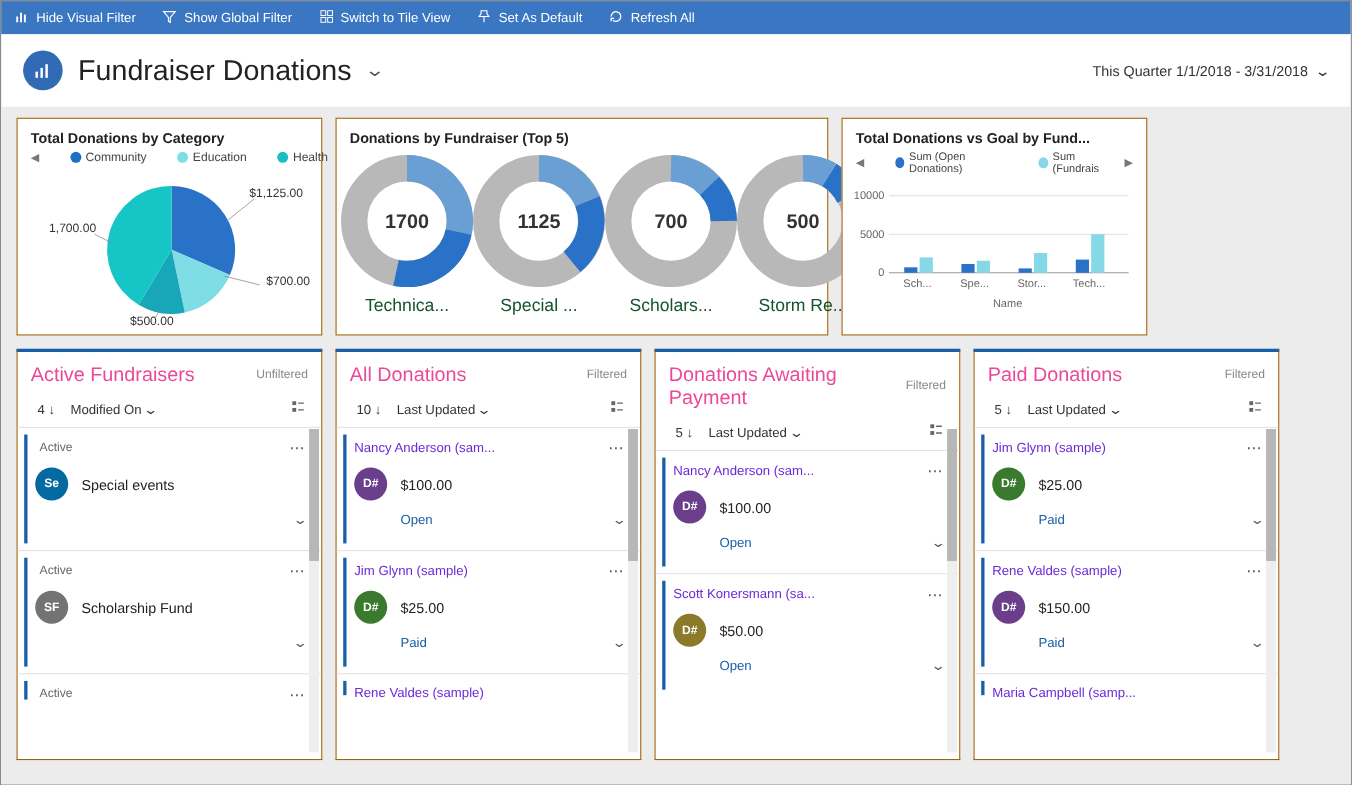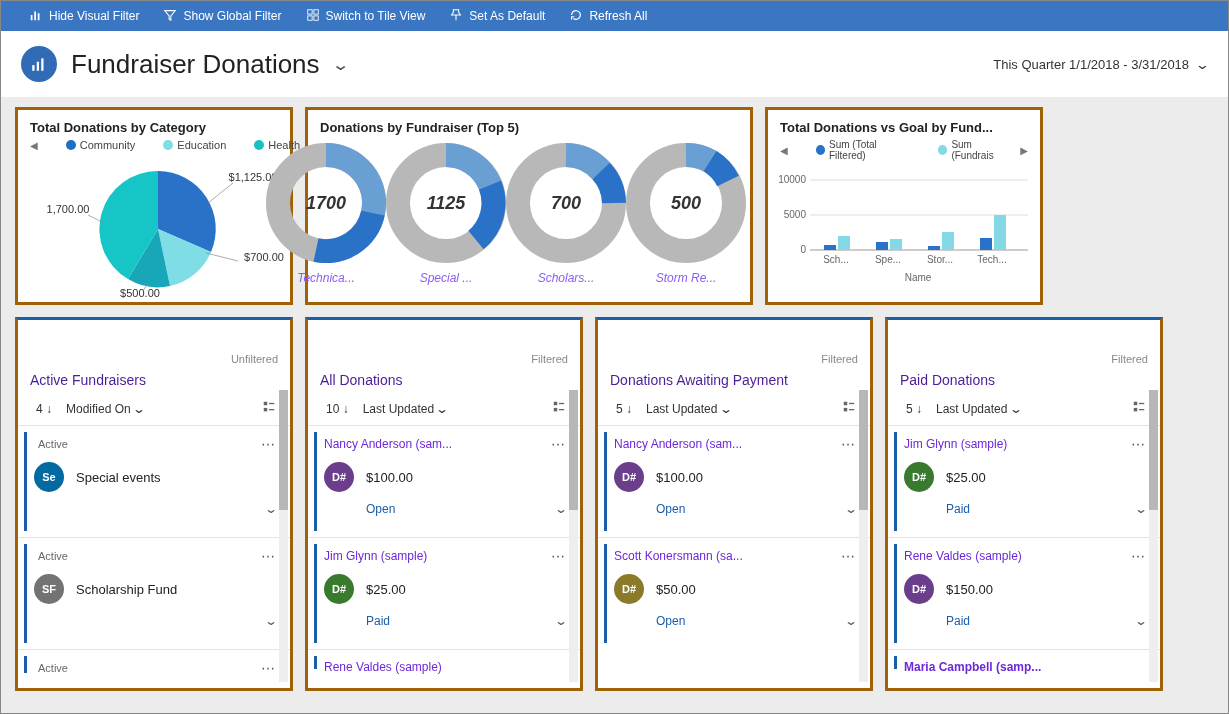--- a/index.html
+++ b/index.html
@@ -1,40 +1,40 @@
 <!DOCTYPE html>
 <html><head>
 <meta charset="utf-8">
 <style>
   * { box-sizing: border-box; margin: 0; padding: 0; font-family: 'Segoe UI', Arial, sans-serif; }
   body { background: #fff; width: 1229px; height: 714px; overflow: hidden; border: 1px solid #888;}
-  .toolbar { background: #3a76c2; color: #fff; height: 30px; display: flex; align-items: center; padding: 0 28px; gap: 24px; font-size: 12px; }
+  .toolbar { background: #3a76c2; color: #fff; height: 30px; display: flex; align-items: center; padding: 0 12px; gap: 24px; font-size: 12px; }
   .toolbar-item { display: flex; align-items: center; gap: 6px; cursor: pointer; }
   .header { height: 66px; display: flex; align-items: center; padding: 0 20px; justify-content: space-between; }
   .header-left { display: flex; align-items: center; gap: 14px; }
   .header-icon { width: 36px; height: 36px; background: #316bb5; border-radius: 50%; display:flex; align-items:center; justify-content:center; }
   .header-title { font-size: 26px; font-weight: 300; color: #222; }
   .header-range { font-size: 13px; color: #333; display:flex; align-items:center; gap:8px;}
   .dashboard { background: #edecec; padding: 10px 14px; height: 617px; overflow:hidden;}
   .row { display: flex; gap: 12px; }
-  .tile { background: #fff; border: 3px solid #a16207; }
+  .tile { background: #fff; border: 1px solid #a16207; }
   .tile-title { font-size: 13px; font-weight: 600; color: #222; padding: 10px 12px 2px; }
   .row1-tile1 { width: 278px; height: 198px; }
   .row1-tile2 { width: 448px; height: 198px; }
   .row1-tile3 { width: 278px; height: 198px; }
   .legend-row { display:flex; align-items:center; gap:8px; padding: 2px 12px; font-size:11px; color:#444;}
   .legend-item { display:flex; align-items:center; gap:4px;margin-left:20px; }
   .swatch { width:10px; height:10px; border-radius:50%; }
-  .donuts { display:flex; justify-content: flex-end; padding: 6px 4px 0; font-style: italic; }
+  .donuts { display:flex; justify-content: space-between; padding: 6px 4px 0; }
   .donut-wrap { text-align:center; }
-  .donut-label { font-size: 12px; color:#8b5cf6; margin-top:4px;}
+  .donut-label { font-size: 16px; color:#14532d; margin-top:4px;}
   .row2 { margin-top: 12px; }
   .list-tile { width: 278px; height: 374px; position:relative; border-top: 3px solid #1a5ea8;}
   .list-header { display:flex; align-items:center; justify-content:space-between; padding:10px 12px 4px; }
-  .list-title { font-size: 14px; font-weight: 400; color:#4c1d95;margin-top:42px; }
+  .list-title { font-size: 18px; font-weight: 400; color:#ec4899; }
   .filter-label { font-size: 11px; color: #888; }
   .list-controls { display:flex; align-items:center; justify-content:space-between; padding: 8px 14px 8px 18px; font-size:12px; color:#333;}
   .list-controls .left { display:flex; align-items:center; gap:14px;}
   .list-scroll { position:absolute; right:2px; top:70px; bottom:6px; width:9px; background:#eee;}
   .list-scroll-thumb { width:9px; background:#b7b7b7; }
   .card { border-top: 1px solid #e3e3e3; padding: 10px 14px 8px 16px; position:relative;}
   .card-bar { position:absolute; left:6px; top:6px; bottom:6px; width:3px; background:#1a5ea8;}
   .card-top { display:flex; justify-content:space-between; align-items:center;}
   .card-name { font-size: 12px; color:#6d28d9; }
   .card-more { color:#555; font-size:14px; letter-spacing:1px;}
@@ -200,21 +200,21 @@
         </div>
       </div>
     </div>
 
     <div class="tile row1-tile3">
       <div class="tile-title">Total Donations vs Goal by Fund...</div>
       <div class="legend-row">
         <span class="tri">◀</span>
         <div class="legend-item">
             <span class="swatch" style="background:#2a72c8"></span>
-            <span style="font-size:10px;">Sum (Total Filtered)</span>
+            <span style="font-size:10px;">Sum (Open Donations)</span>
           </div>
         <div class="legend-item">
             <span class="swatch" style="background:#85d9e6"></span>
             <span style="font-size:10px;">Sum (Fundrais</span>
           </div>
         <span class="tri">▶</span>
       </div>
       <svg width="278" height="140" viewBox="0 0 278 140">
         <text x="38" y="20" font-size="10" fill="#666" text-anchor="end">10000</text>
         <text x="38" y="55" font-size="10" fill="#666" text-anchor="end">5000</text>
@@ -463,21 +463,21 @@
             </div>
           <div class="card-body">
               <span class="avatar" style="background:#6b3e8c">D#</span>
               <span class="card-amount">$150.00</span>
             </div>
           <div class="card-foot">
               <span class="status">Paid</span>
               <span class="chev chev-down">⌄</span>
             </div>
         </div>
-          <div class="card" style="height:26px; padding-bottom:0;font-weight:bold;">
+          <div class="card" style="height:26px; padding-bottom:0;">
           <div class="card-bar"></div>
           <div class="card-top">
               <span class="card-name">Maria Campbell (samp...</span>
             </div>
         </div>
         </div>
     <div class="list-scroll">
           <div class="list-scroll-thumb" style="height:120px;"></div>
         </div>
   </div>

